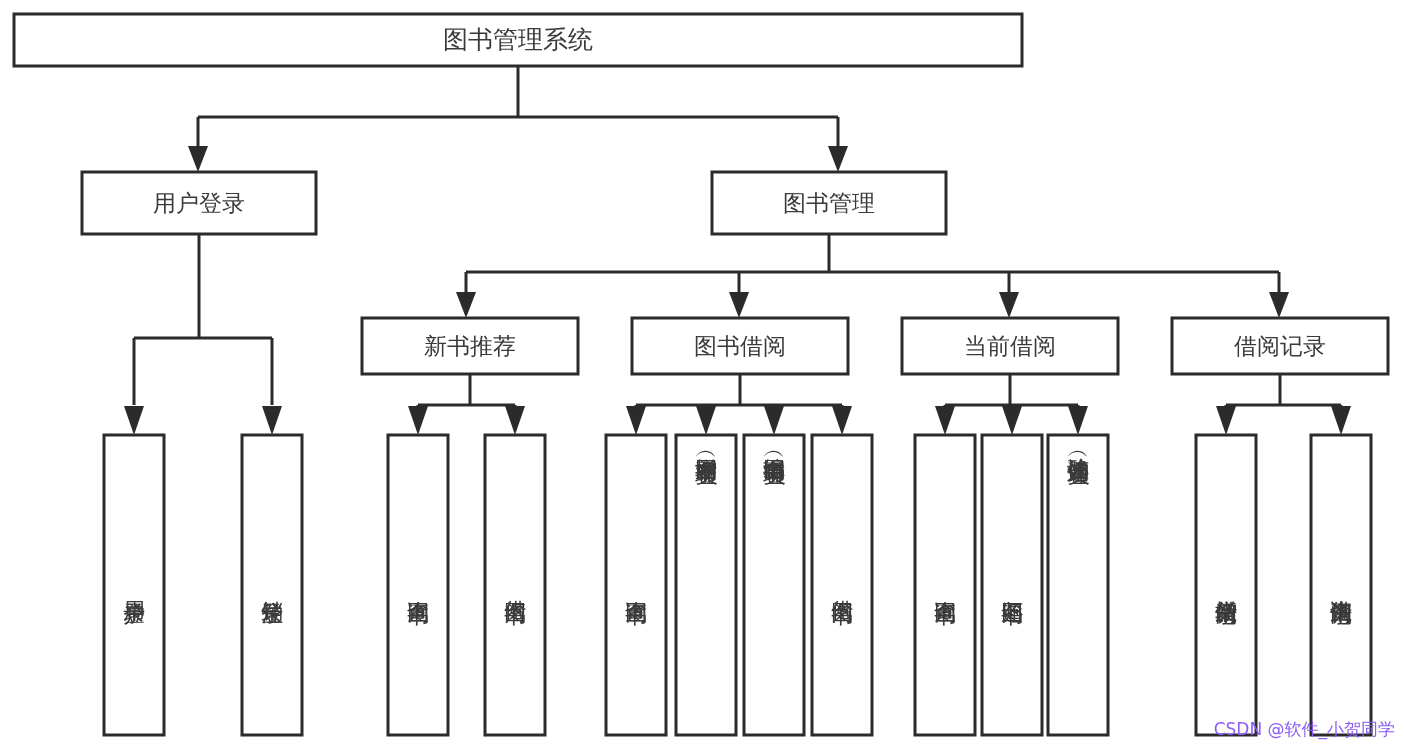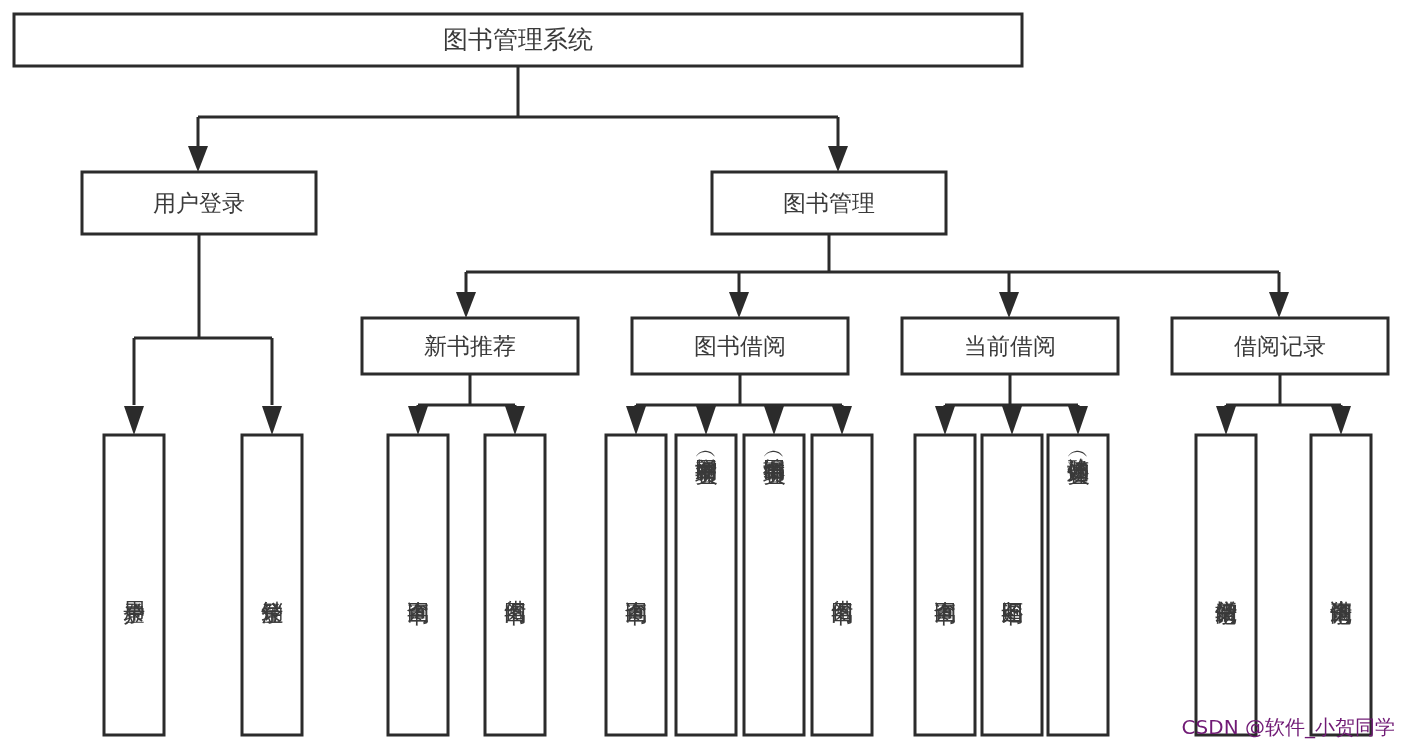--- a/index.html
+++ b/index.html
@@ -77,22 +77,22 @@
     text-orientation: upright;
     letter-spacing: 1px;
     white-space: nowrap;
     text-align: center;
   }
   .watermark {
     position: absolute;
     right: 10px;
     bottom: 6px;
     font-family: "DejaVu Sans", "Liberation Sans", sans-serif;
-    font-size: 20px;
-    color: #701a75;
+    font-size: 17px;
+    color: #8b5cf6;
     white-space: nowrap;
     pointer-events: none;
   }
 </style>
 </head>
 <body>
 
 <div id="diagram-root">
 
   <svg class="diagram-canvas" viewBox="0 0 1405 747" xmlns="http://www.w3.org/2000/svg">

